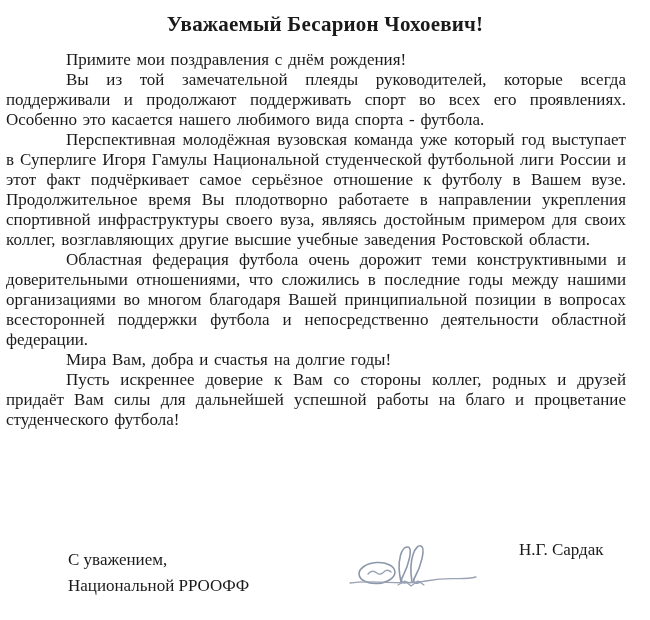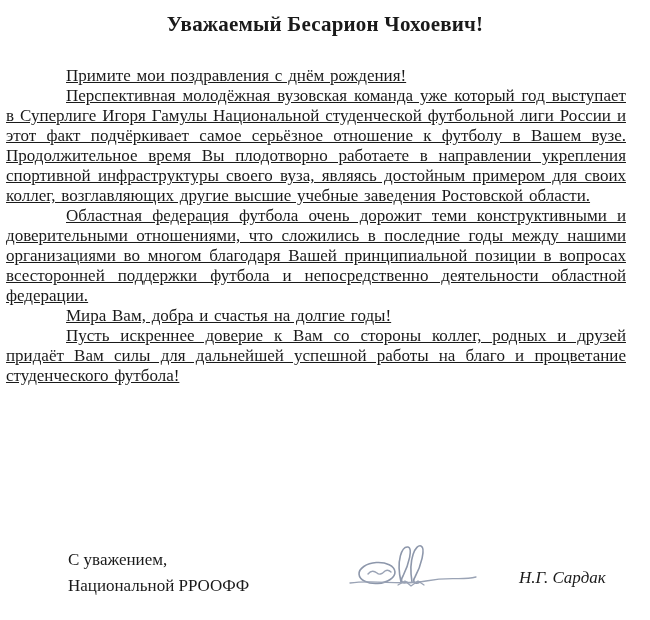--- a/index.html
+++ b/index.html
@@ -19,24 +19,23 @@
   }
   .letter-title {
     padding-top: 12px;
     text-align: center;
     font-size: 21px;
     font-weight: bold;
     line-height: 24px;
     letter-spacing: 0.2px;
   }
   .letter-body {
-    margin-top: 30px;
+    margin-top: 14px;
     padding-left: 6px;
     padding-right: 24px;
-    text-decoration: underline;
   }
   .letter-body p {
     font-size: 17px;
     line-height: 20px;
     text-align: justify;
     text-indent: 60px;
     word-spacing: 1.5px;
   }
   .closing {
     position: absolute;
@@ -49,36 +48,36 @@
   .signature-wrap {
     position: absolute;
     left: 348px;
     top: 540px;
     width: 130px;
     height: 55px;
   }
   .signer-name {
     position: absolute;
     left: 519px;
-    top: 568px;
+    top: 540px;
     font-size: 17px;
     line-height: 20px;
     white-space: nowrap;
-    font-style: italic;
   }
 </style>
 </head>
 <body>
 
 <div class="page">
 
   <div class="letter-title">Уважаемый Бесарион Чохоевич!</div>
 
   <div class="letter-body">
     <p>Примите мои поздравления с днём рождения!</p>
+    <p>Вы из той замечательной плеяды руководителей, которые всегда поддерживали и продолжают поддерживать спорт во всех его проявлениях. Особенно это касается нашего любимого вида спорта - футбола.</p>
     <p>Перспективная молодёжная вузовская команда уже который год выступает в Суперлиге Игоря Гамулы Национальной студенческой футбольной лиги России и этот факт подчёркивает самое серьёзное отношение к футболу в Вашем вузе. Продолжительное время Вы плодотворно работаете в направлении укрепления спортивной инфраструктуры своего вуза, являясь достойным примером для своих коллег, возглавляющих другие высшие учебные заведения Ростовской области.</p>
     <p>Областная федерация футбола очень дорожит теми конструктивными и доверительными отношениями, что сложились в последние годы между нашими организациями во многом благодаря Вашей принципиальной позиции в вопросах всесторонней поддержки футбола и непосредственно деятельности областной федерации.</p>
     <p>Мира Вам, добра и счастья на долгие годы!</p>
     <p>Пусть искреннее доверие к Вам со стороны коллег, родных и друзей придаёт Вам силы для дальнейшей успешной работы на благо и процветание студенческого футбола!</p>
   </div>
 
   <div class="closing">
     <div class="regards-line">С уважением,</div>
     <div class="position-line">Национальной РРООФФ</div>
   </div>

